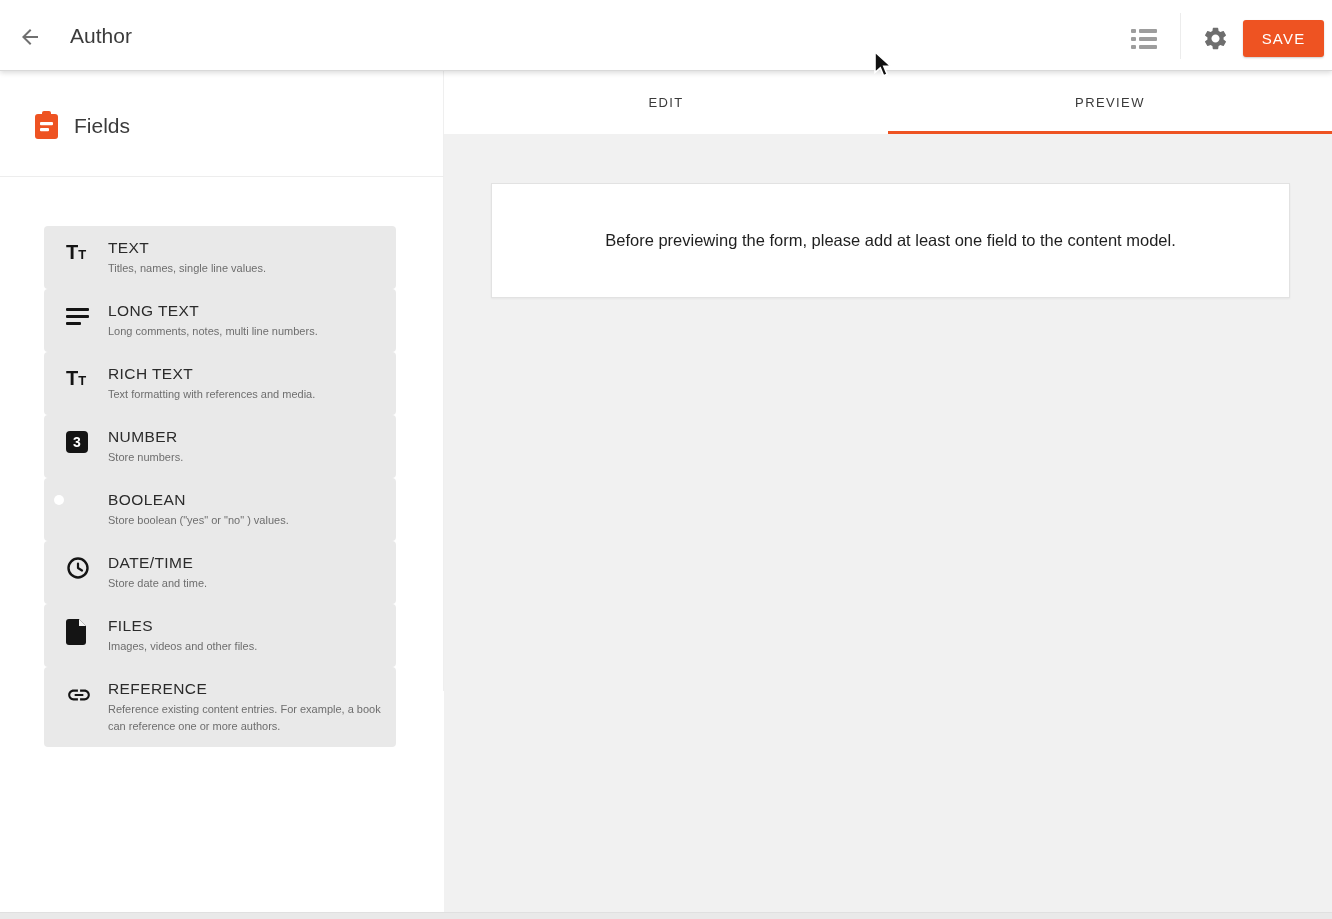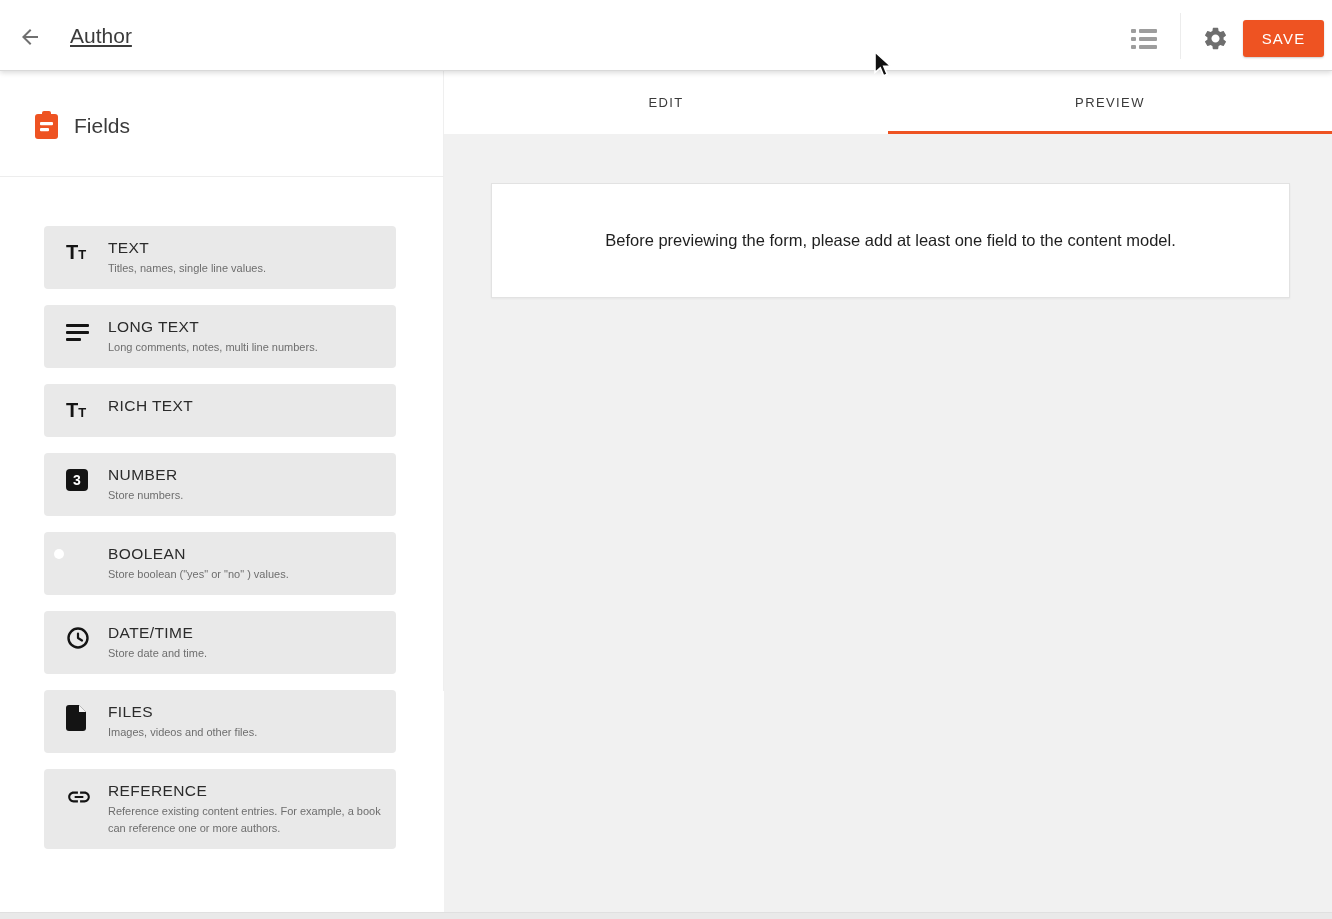--- a/index.html
+++ b/index.html
@@ -8,21 +8,21 @@
   #screen {
     position:relative; width:1332px; height:919px; overflow:hidden; background:#fff;
   }
 
   
   .appbar {
     position:absolute; left:0; top:0; width:1332px; height:71px; background:#fff;
     border-bottom:1px solid #d9d9d9; box-shadow:0 2px 5px rgba(0,0,0,.14); z-index:30;
   }
   .back-btn { position:absolute; left:16px; top:25px; width:28px; height:24px; cursor:pointer; }
-  .app-title { position:absolute; left:70px; top:24px; font-size:21px; color:#3b3b3b;text-decoration:underline; }
+  .app-title { position:absolute; left:70px; top:24px; font-size:21px; color:#3b3b3b; }
   .toc-btn { position:absolute; left:1131px; top:28px; width:26px; height:22px; cursor:pointer; }
   .bar-divider { position:absolute; left:1180px; top:13px; width:1px; height:46px; background:#ececec; }
   .gear-btn { position:absolute; left:1202px; top:25px; width:27px; height:27px; cursor:pointer; }
   .save-btn {
     position:absolute; left:1243px; top:20px; width:81px; height:37px;
     background:var(--accent,#ee5322); color:#fff; border:none; border-radius:3px;
     font-family:"Liberation Sans", sans-serif; font-size:15px; letter-spacing:1.2px; cursor:pointer;
     box-shadow:0 1px 2px rgba(0,0,0,.2);
   }
 
@@ -34,21 +34,21 @@
   .sidebar-head { position:absolute; left:0; top:0; width:100%; height:105px; }
   .sidebar-head .clip-icon { position:absolute; left:34px; top:40px; }
   .sidebar-head .sidebar-title { position:absolute; left:74px; top:43px; font-size:21px; color:#3b3b3b; }
   .sidebar-divider { position:absolute; left:0; top:105px; width:444px; height:1px; background:#ededed; }
   .field-list {
     position:absolute; left:0; top:106px; width:444px; height:720px; overflow:hidden;
     padding:49px 48px 0 44px;
   }
   .field-card {
     display:flex; width:352px; background:#e9e9e9; border-radius:4px;
-    padding:12px 14px 12px 0; margin-bottom:16px; cursor:grab;
+    padding:12px 14px 12px 0; cursor:grab;
   }
   .field-icon { flex:0 0 26px; margin:3px 16px 0 22px; height:26px; position:relative; color:#141414; }
   .field-text { flex:1; }
   .field-title { font-size:15.5px; line-height:19px; letter-spacing:.4px; color:#2b2b2b; }
   .field-desc { font-size:11px; line-height:17px; color:#6e6e6e; margin-top:3px; }
 
   
   .tt { font-weight:bold; color:#141414; line-height:22px; }
   .tt .big { font-size:20px; }
   .tt .small { font-size:13px; }
@@ -171,20 +171,21 @@
         <span class="field-text">
           <div class="field-title">LONG TEXT</div>
           <div class="field-desc">Long comments, notes, multi line numbers.</div>
         </span>
       </div>
 
       <div class="field-card">
         <span class="field-icon tt"><span class="big">T</span><span class="small">T</span></span>
         <span class="field-text">
           <div class="field-title">RICH TEXT</div>
+          <div class="field-desc">Text formatting with references and media.</div>
         </span>
       </div>
 
       <div class="field-card">
         <span class="field-icon">
             <span class="numbox">3</span>
           </span>
         <span class="field-text">
           <div class="field-title">NUMBER</div>
           <div class="field-desc">Store numbers.</div>

